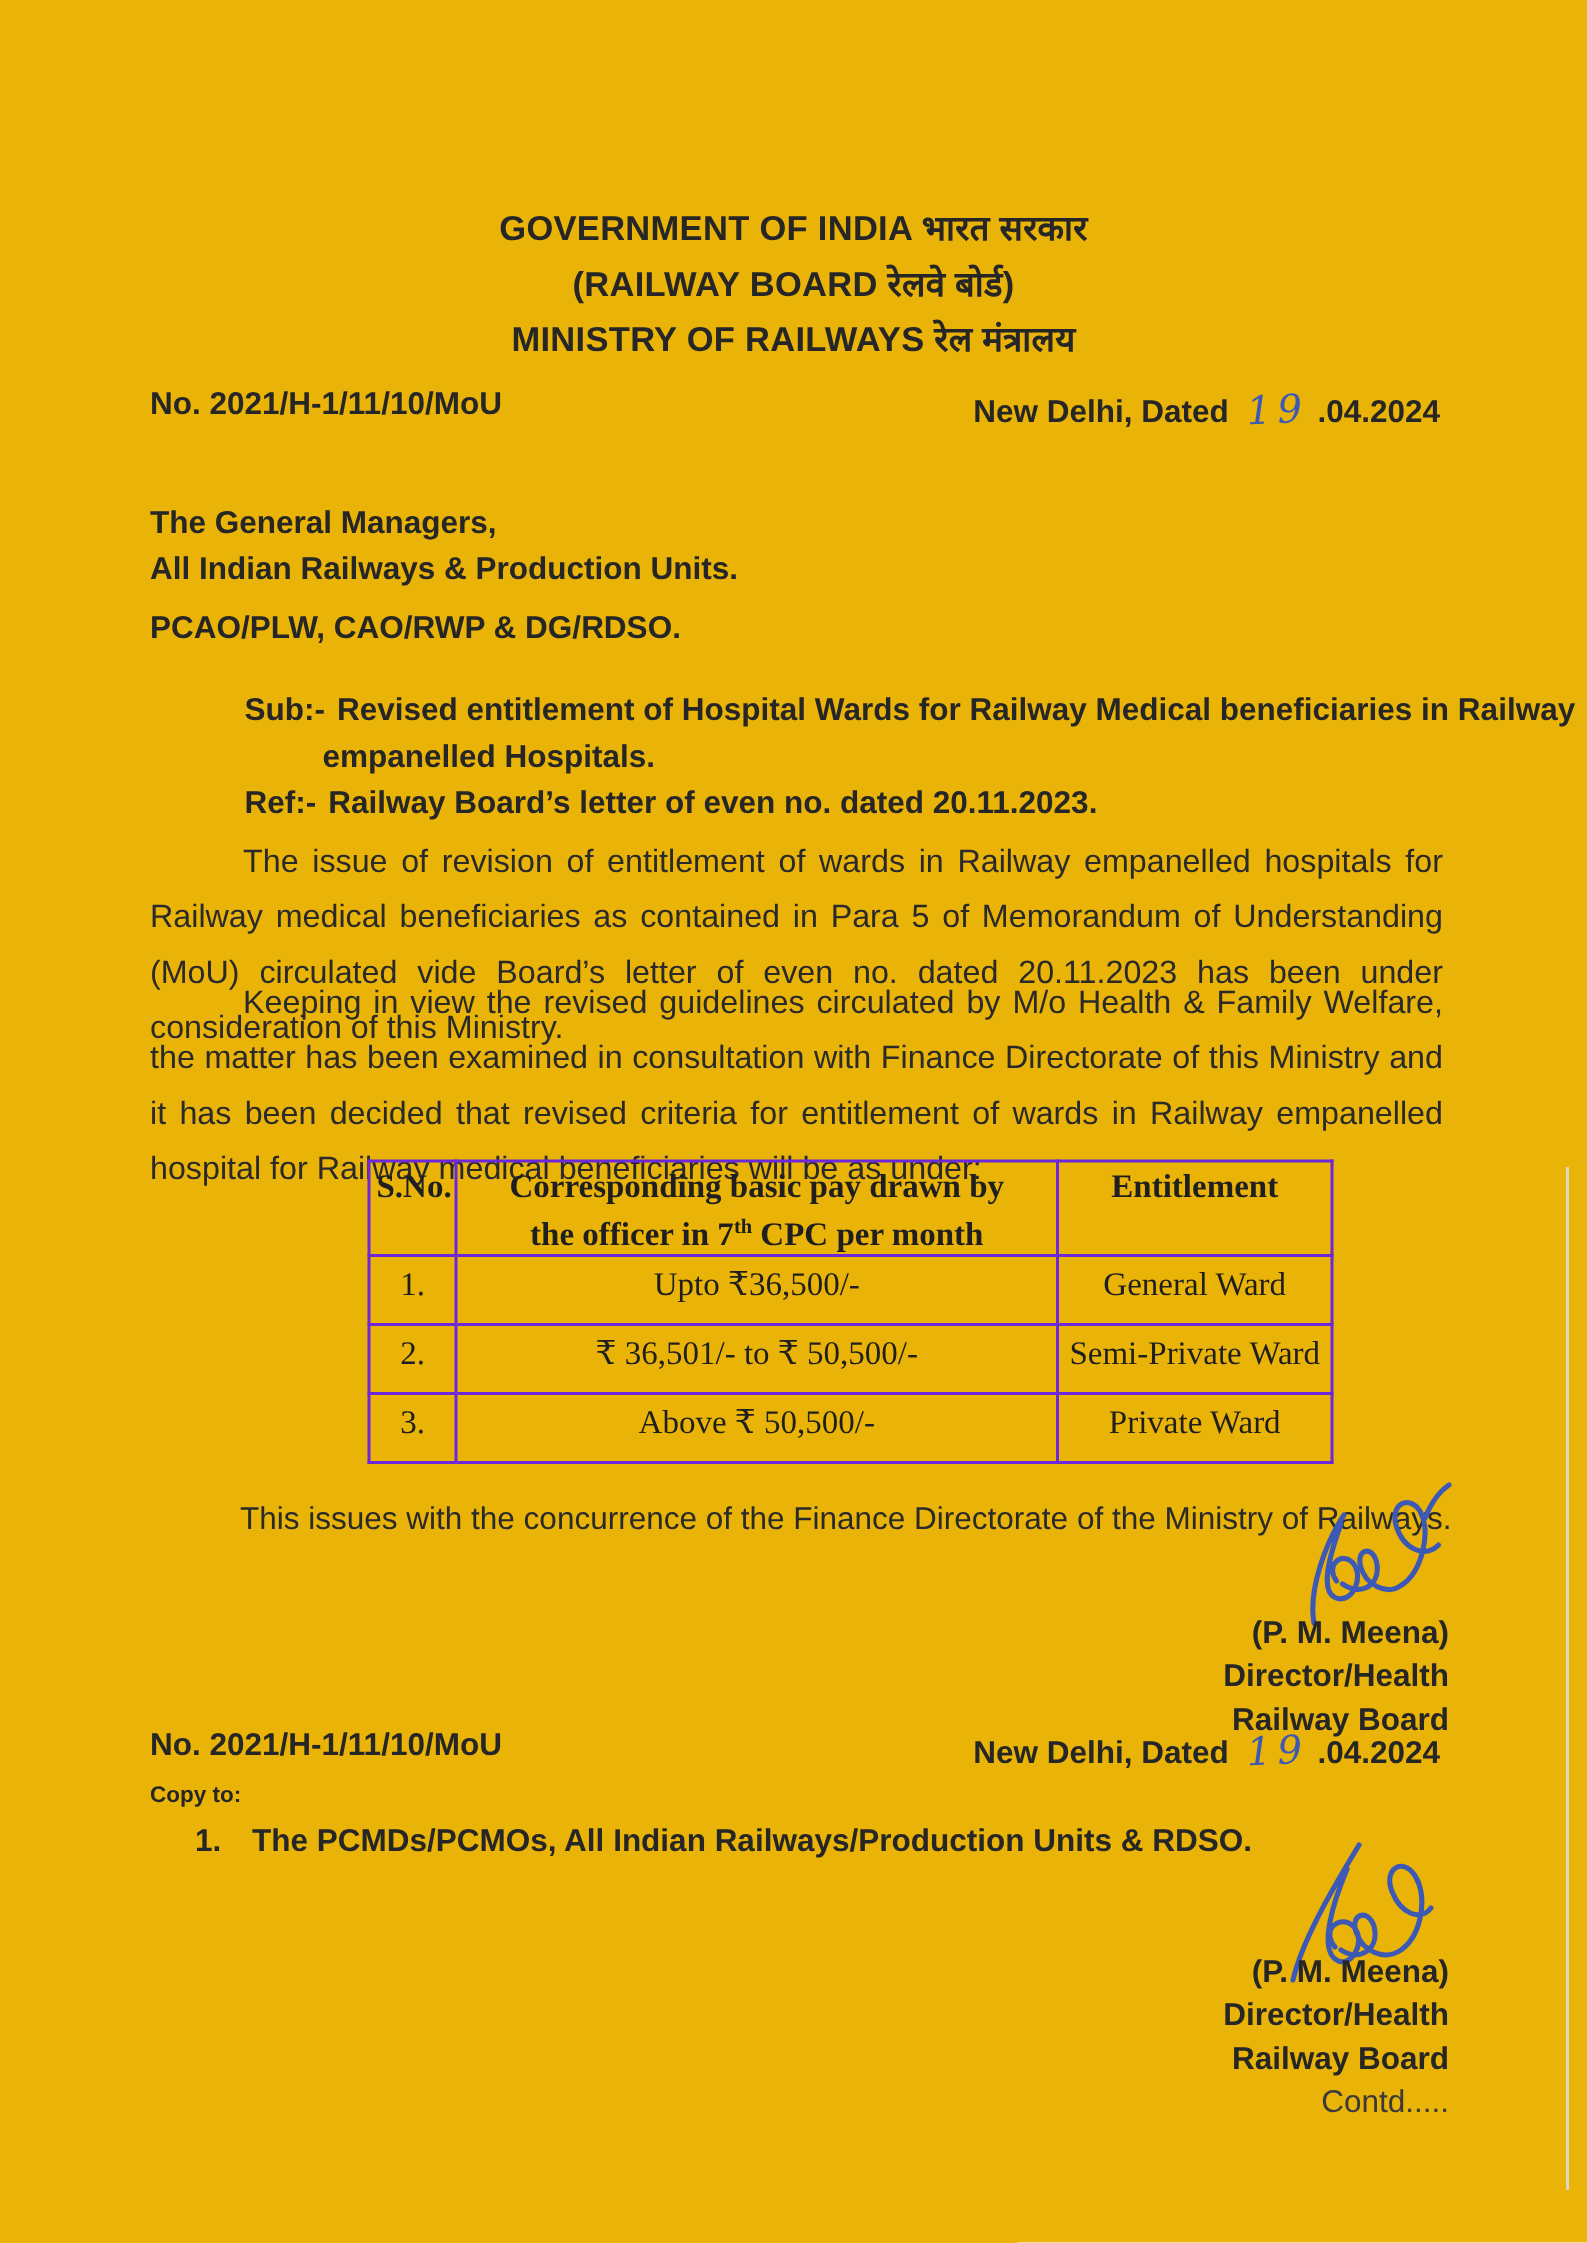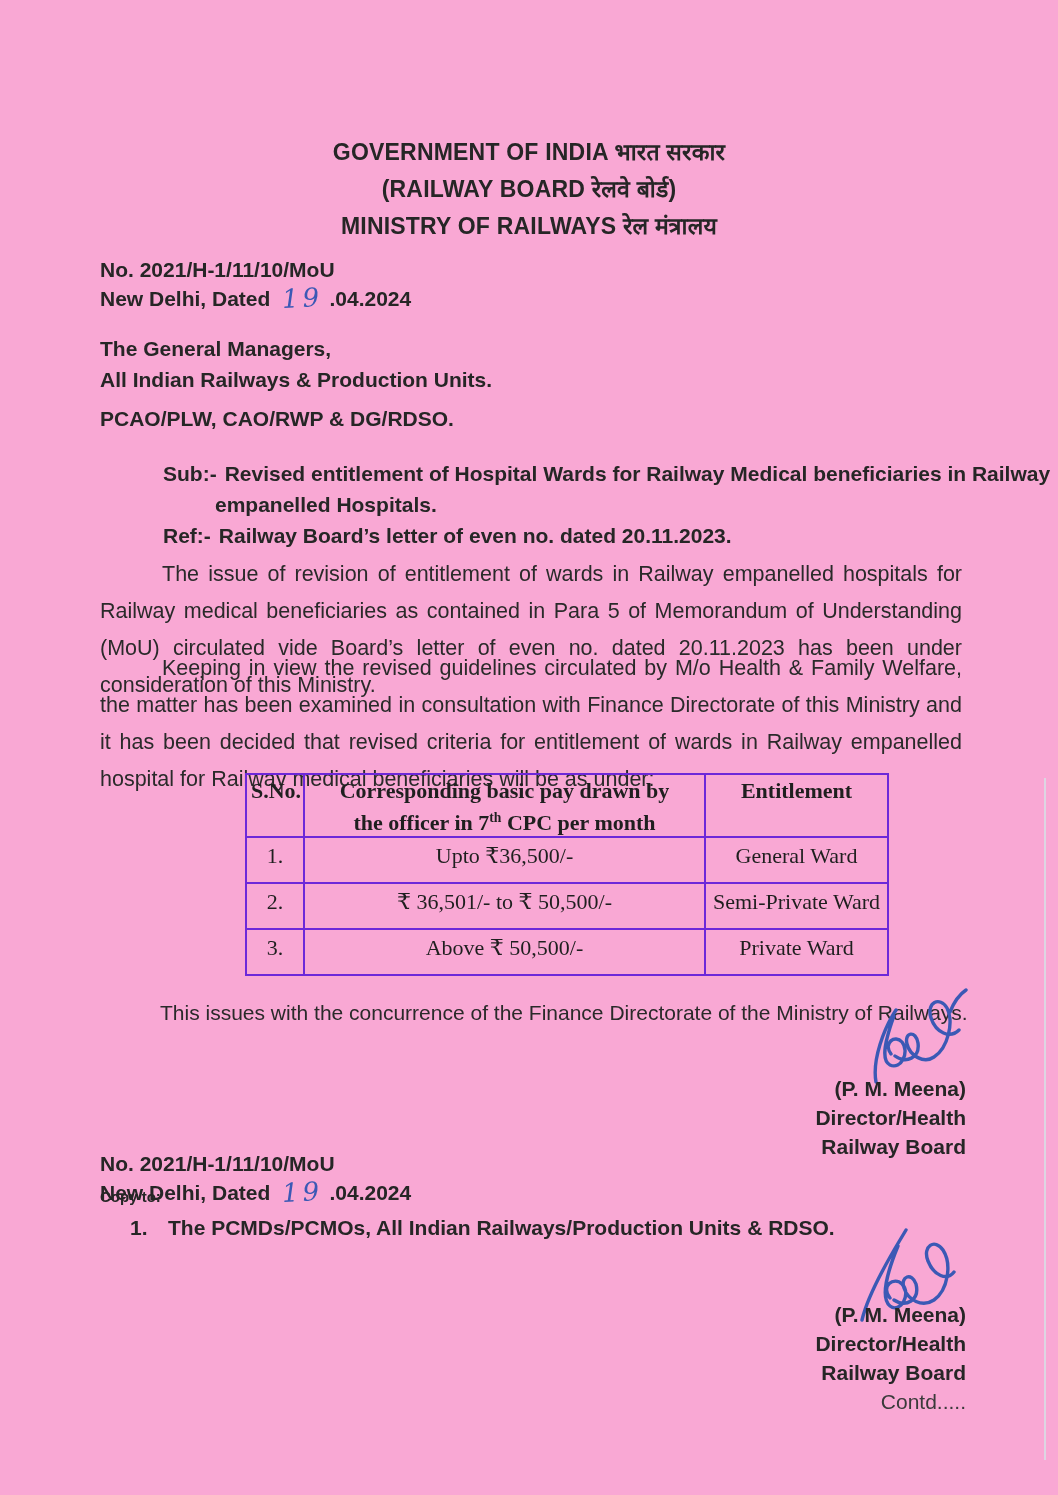--- a/index.html
+++ b/index.html
@@ -1,33 +1,33 @@
 <!DOCTYPE html>
 <html><head>
 <meta charset="utf-8">
 <style>
   html,body{margin:0;padding:0;background:#ffffff;}
   .page{
     position:relative;
     width:1058px;height:1495px;
-    background:#f9a8d4;
+    background:#eab308;
     font-family:"Liberation Sans","DejaVu Sans",sans-serif;
     color:#222;
     overflow:hidden;
   }
   .abs{position:absolute;}
   
   .letterhead{left:0;top:134px;width:1058px;text-align:center;}
   .letterhead div{
     font-size:23px;font-weight:600;line-height:37px;color:#262626;
     letter-spacing:.2px;
   }
   
   .refrow{left:0;width:1058px;display:flex;justify-content:space-between;
-          padding:0 98px 0 100px;box-sizing:border-box;flex-direction:column;}
+          padding:0 98px 0 100px;box-sizing:border-box;}
   .refrow1{top:258px;}
   .refrow2{top:1152px;}
   .refno{font-size:21px;font-weight:700;color:#262626;}
   .dateline{font-size:21px;font-weight:700;color:#262626;white-space:nowrap;}
   .hand-day{
     display:inline-block;
     font-family:"DejaVu Serif","Liberation Serif",serif;
     font-style:italic;font-weight:400;
     color:#3b59b5;font-size:26px;letter-spacing:4px;
     transform:rotate(-3deg);

